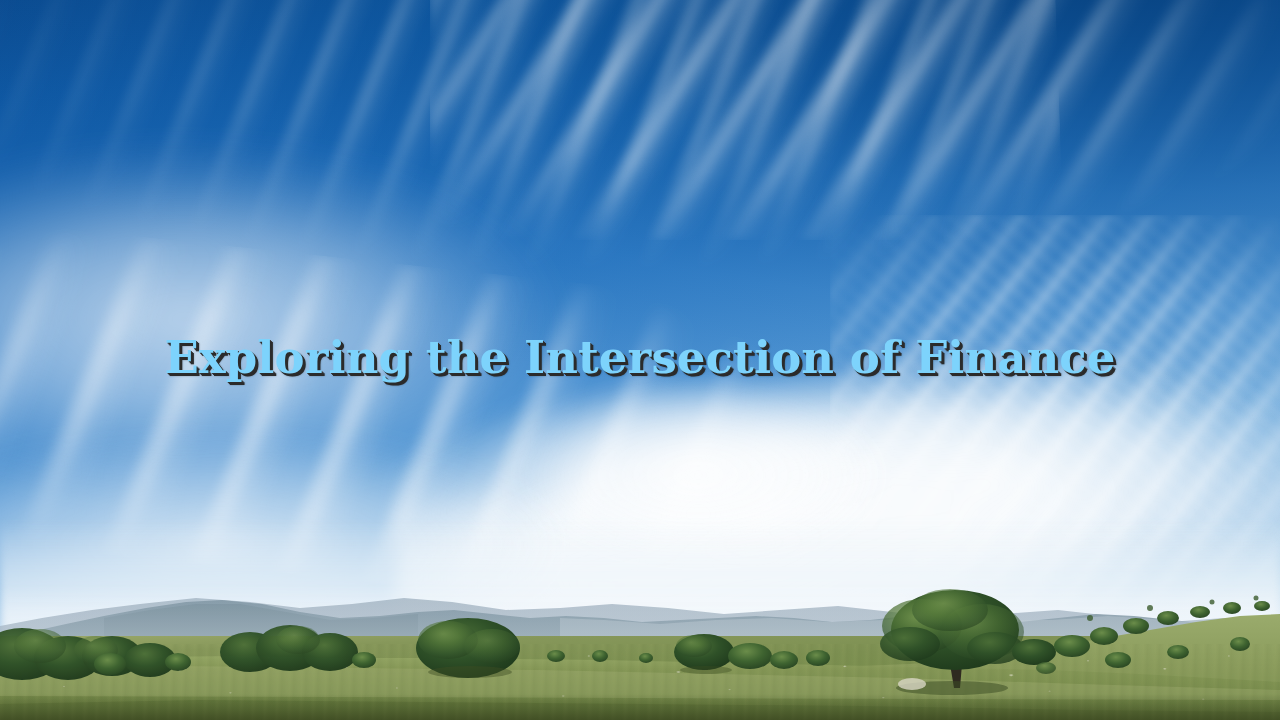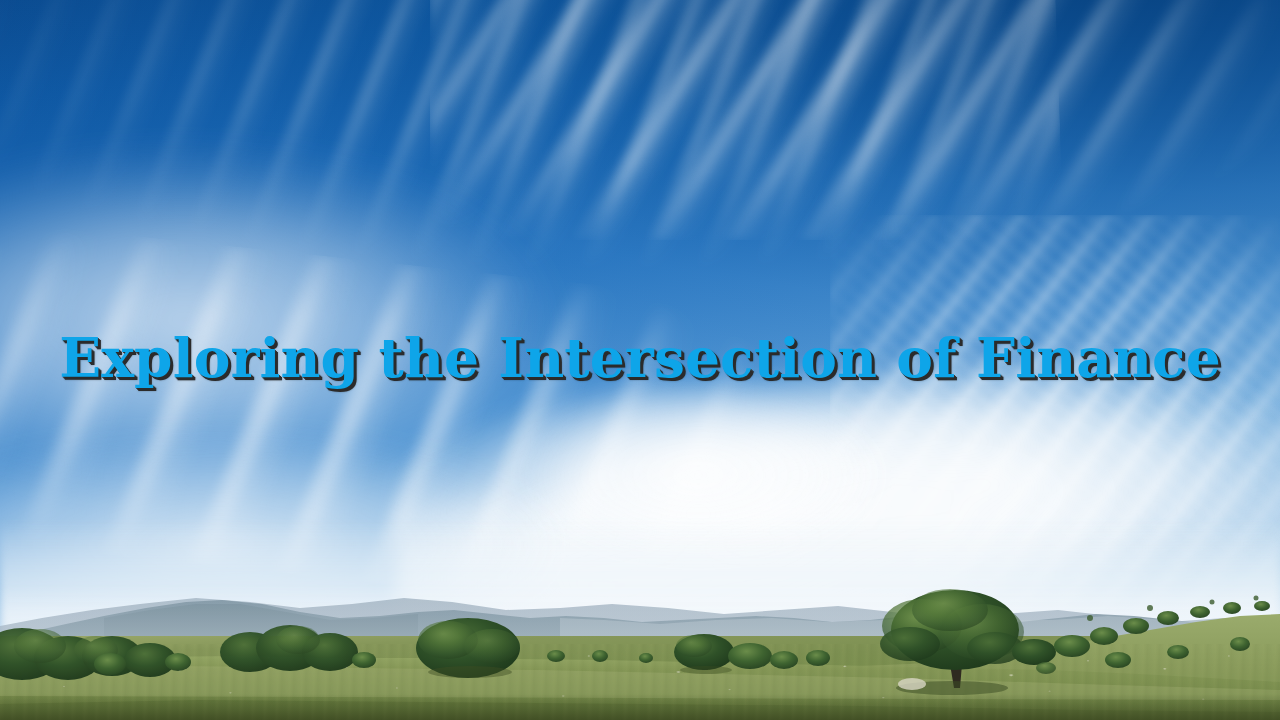--- a/index.html
+++ b/index.html
@@ -240,24 +240,24 @@
   
   .title-wrap {
     position:absolute;
     left:0; top:0; width:1280px; height:720px;
     display:flex; align-items:center; justify-content:center;
     pointer-events:none;
   }
   .slide-title {
     font-family:"DejaVu Serif", "Liberation Serif", serif;
     font-weight:700;
-    font-size:55px;
+    font-size:45px;
     line-height:1.08;
     letter-spacing:.1px;
-    color:#0ea5e9;
+    color:#7dd3fc;
     white-space:nowrap;
     text-align:center;
     text-shadow:
        3px 3px 0 #2b2b2b,
        2px 2px 0 #303030,
        1px 1px 0 #383838,
        3px 3px 2px rgba(0,0,0,.35);
     transform:translateY(-2px);
     pointer-events:auto;
   }

